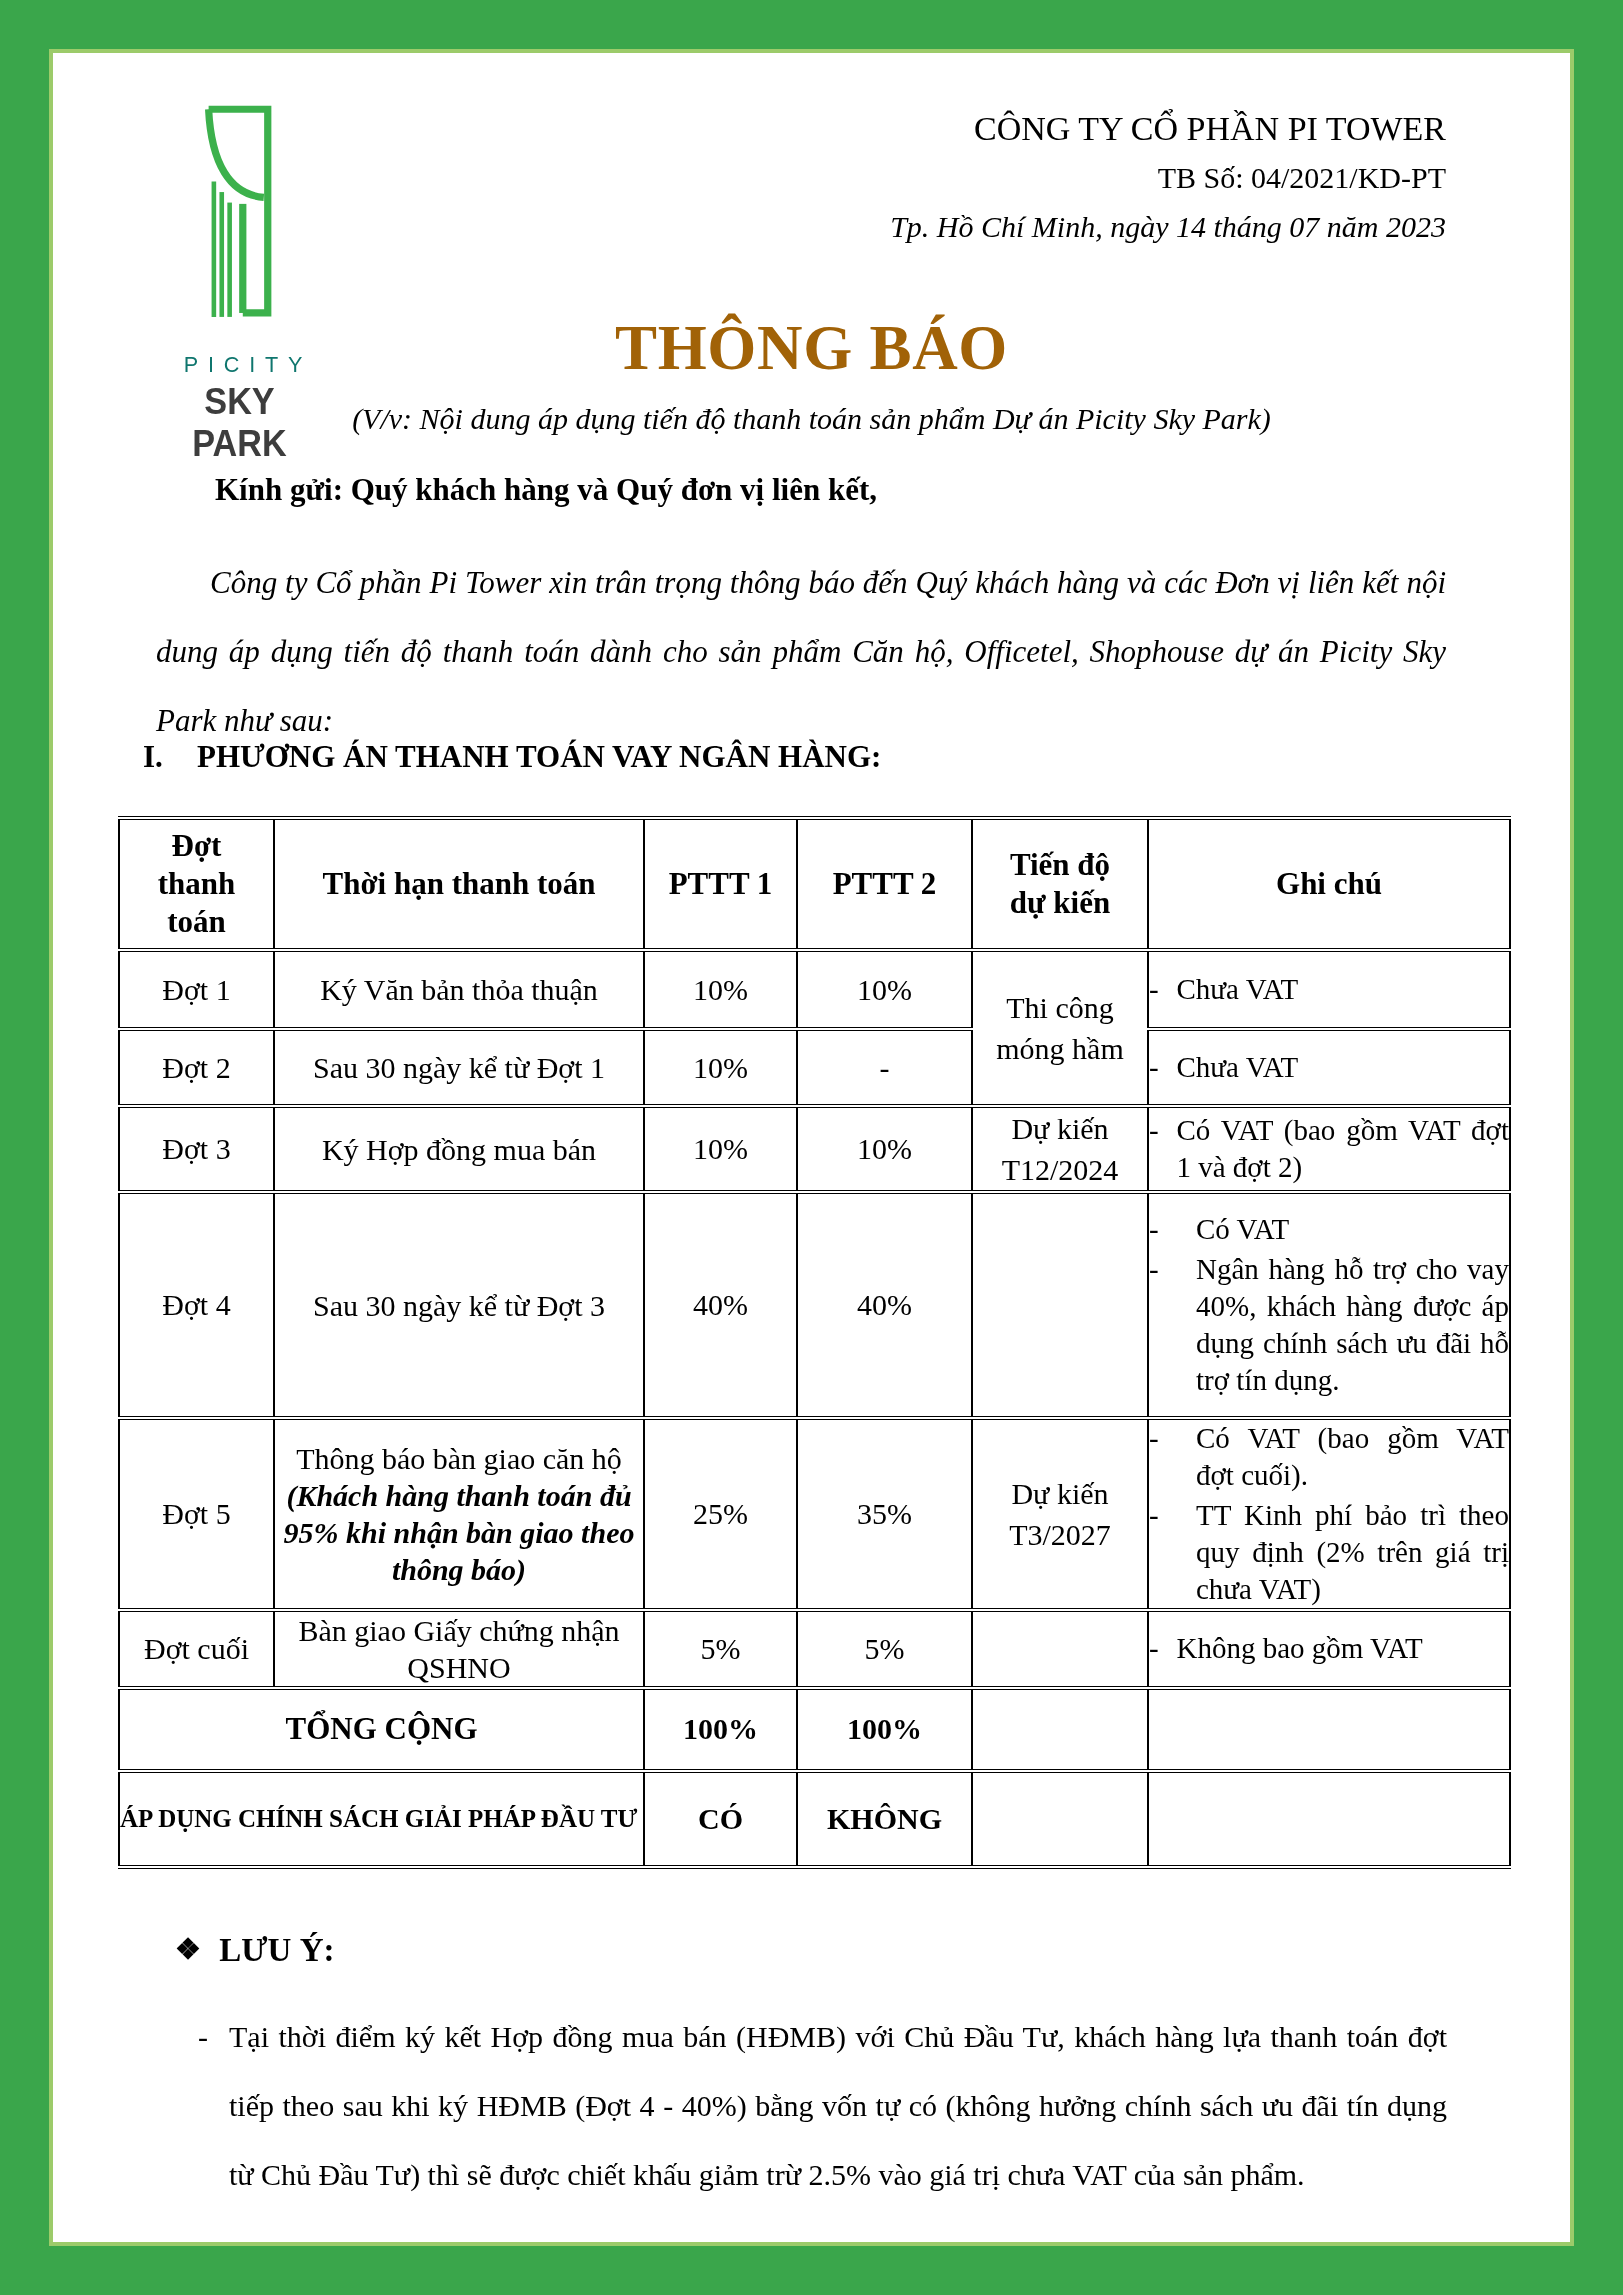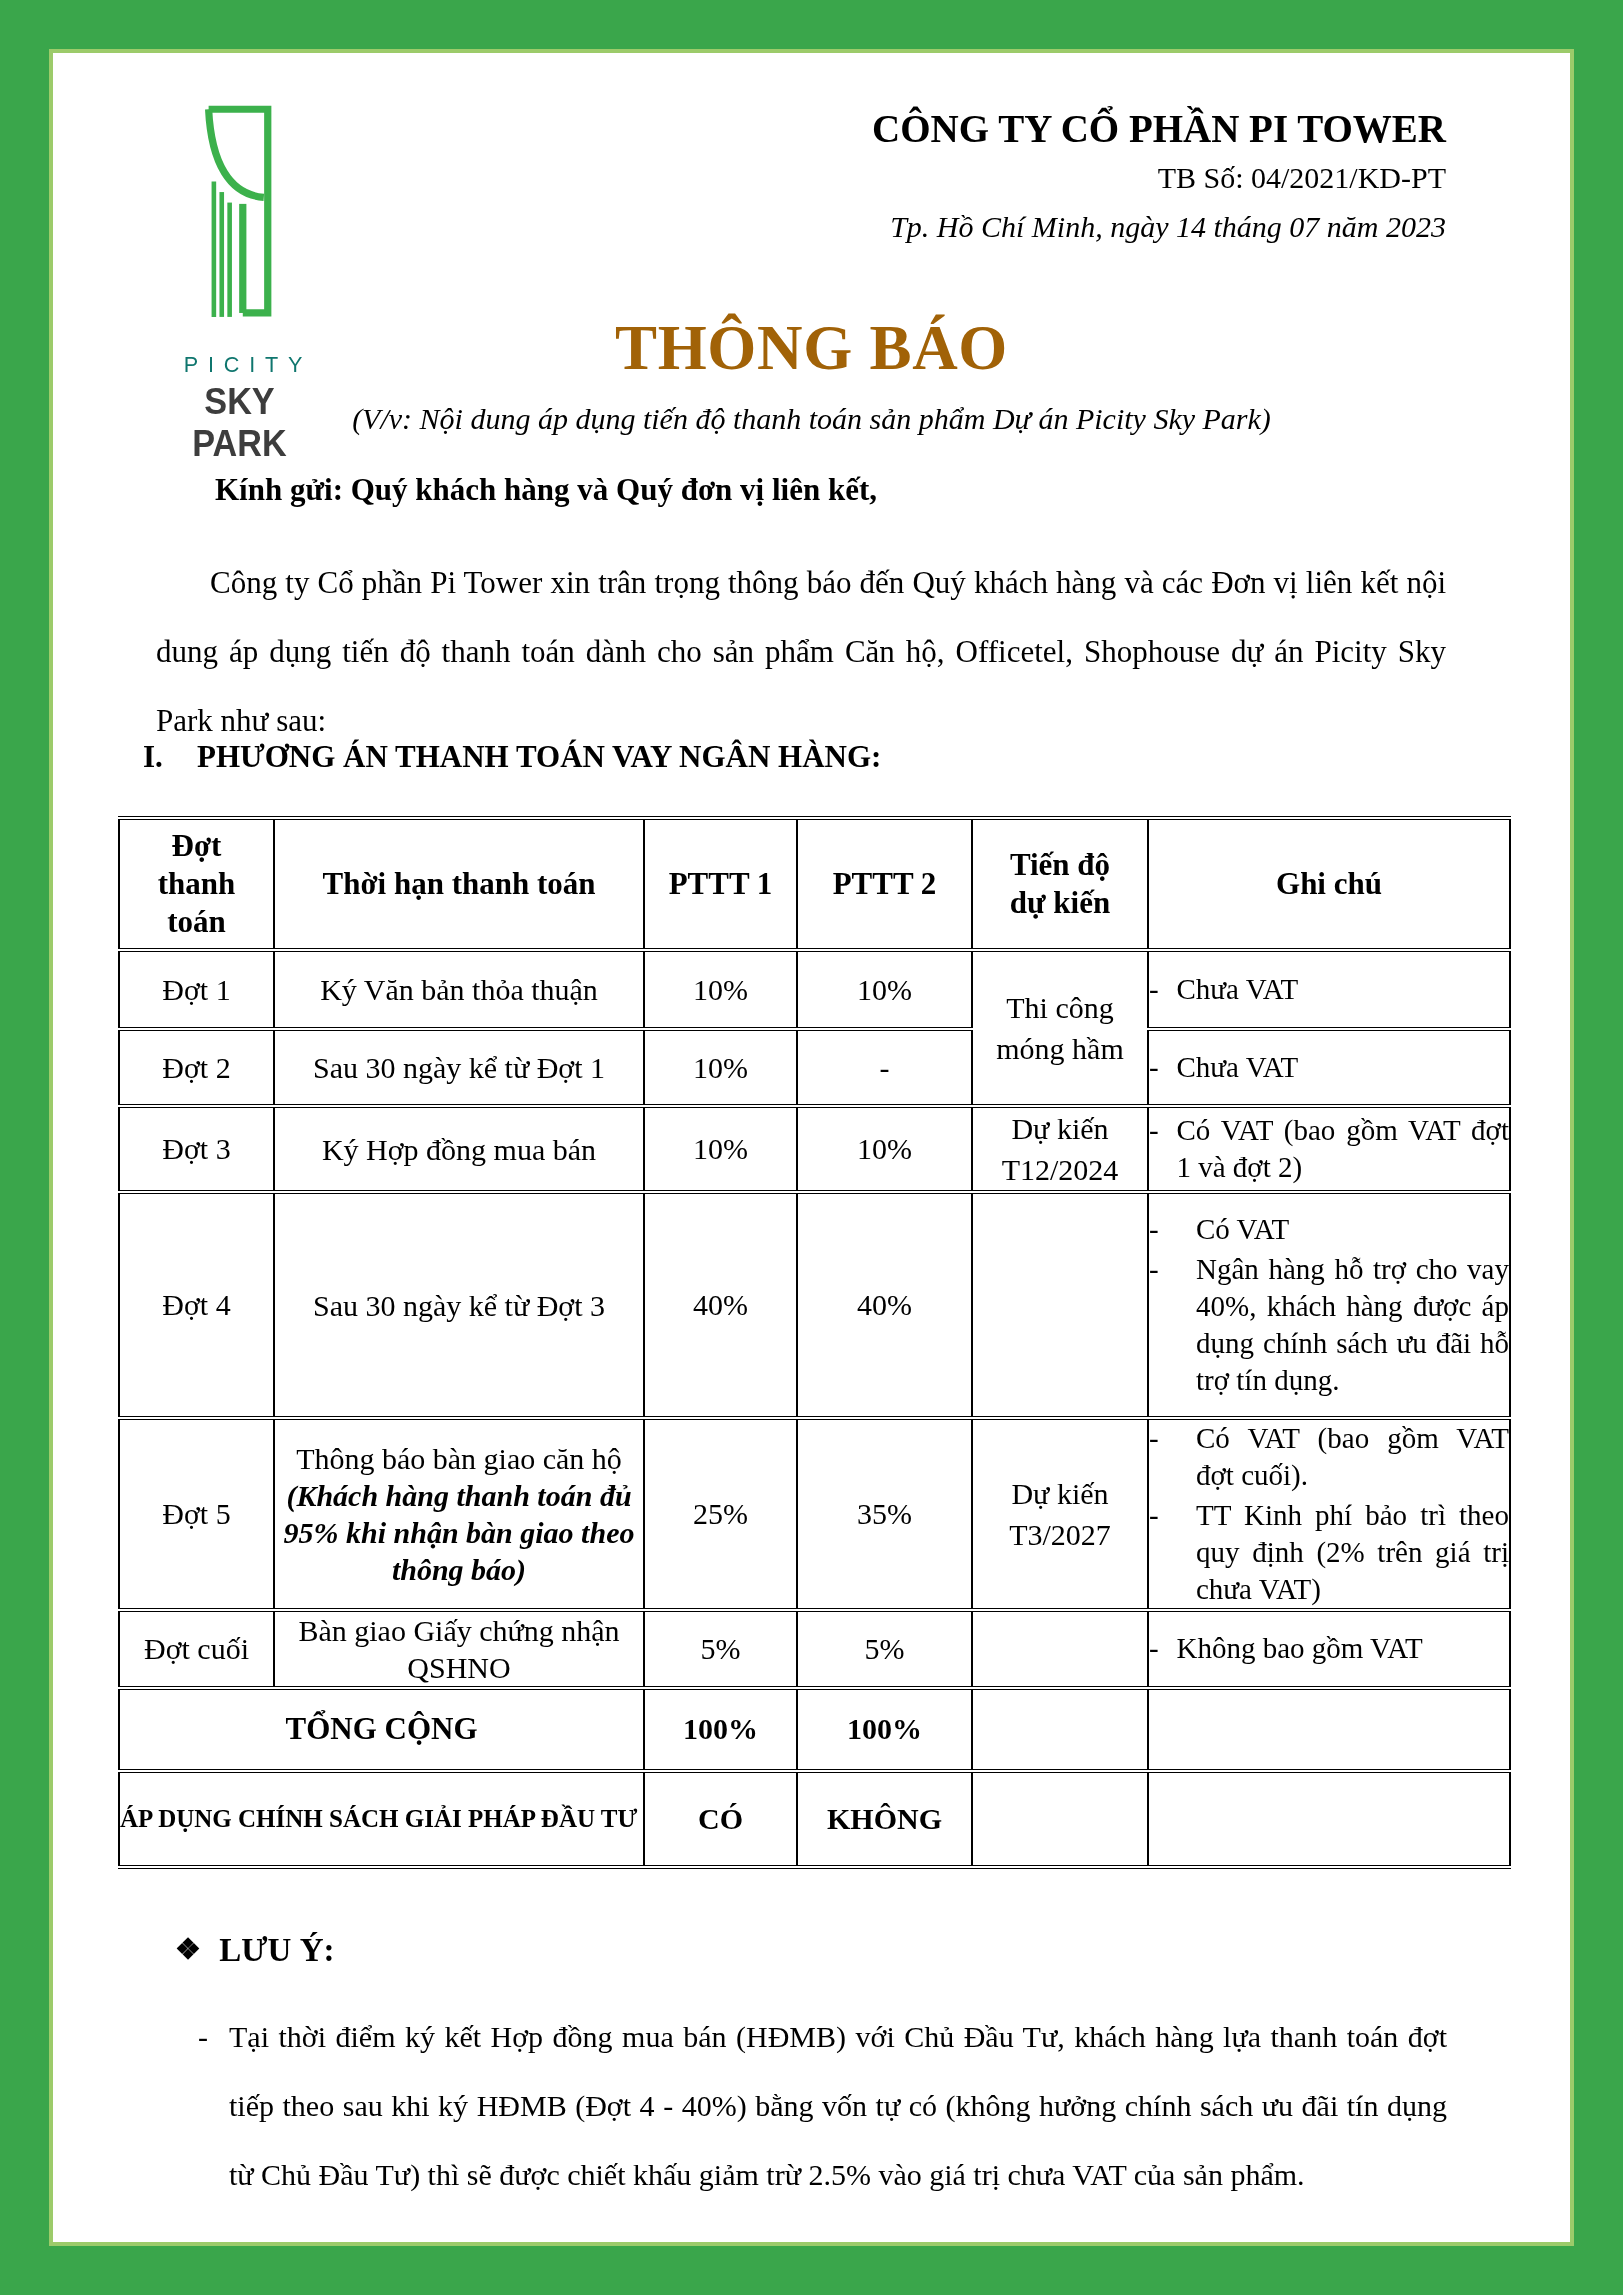--- a/index.html
+++ b/index.html
@@ -18,32 +18,32 @@
   .logo-picity{
     margin-top:18.3px;font-family:"Liberation Sans","DejaVu Sans",sans-serif;
     font-size:21.6px;letter-spacing:9.8px;text-indent:9.8px;color:#0f766e;font-weight:400;
   }
   .logo-skypark{
     margin-top:2.6px;font-family:"Liberation Sans","DejaVu Sans",sans-serif;
     font-size:36px;font-weight:700;color:#3d3d3d;transform:scaleX(.95);transform-origin:center;
   }
   
   .header-right{position:absolute;top:51px;right:124px;text-align:right;font-size:30px;line-height:49px;}
-  .hr-company{font-weight:bold;font-size:39px;}
+  .hr-company{font-weight:normal;font-size:34px;}
   .hr-date{font-style:italic;}
   
   .doc-title{
     position:absolute;top:259px;left:0;width:100%;text-align:center;
     font-size:63px;font-weight:bold;color:#a16207;letter-spacing:0.7px;
   }
   .doc-subtitle{position:absolute;top:349px;left:0;width:100%;text-align:center;font-style:italic;font-size:30px;}
   .salutation{position:absolute;top:419px;left:162px;font-weight:bold;font-size:31px;}
   .intro{
     position:absolute;top:495px;left:103px;width:1290px;margin:0;
-    font-size:31px;line-height:69px;text-align:justify;text-indent:54px;
+    font-size:31px;line-height:69px;text-align:justify;text-indent:54px;font-style:italic;
   }
   .section-heading{position:absolute;top:686px;left:90px;font-size:31px;font-weight:bold;}
   .section-heading .num{display:inline-block;width:54px;}
   
   .pay-table{
     position:absolute;top:763px;left:65px;width:1391px;
     border-collapse:collapse;table-layout:fixed;font-size:30px;
   }
   .pay-table th,.pay-table td{
     border:2px solid #000;border-top:4.6px double #000;border-bottom:4.6px double #000;

